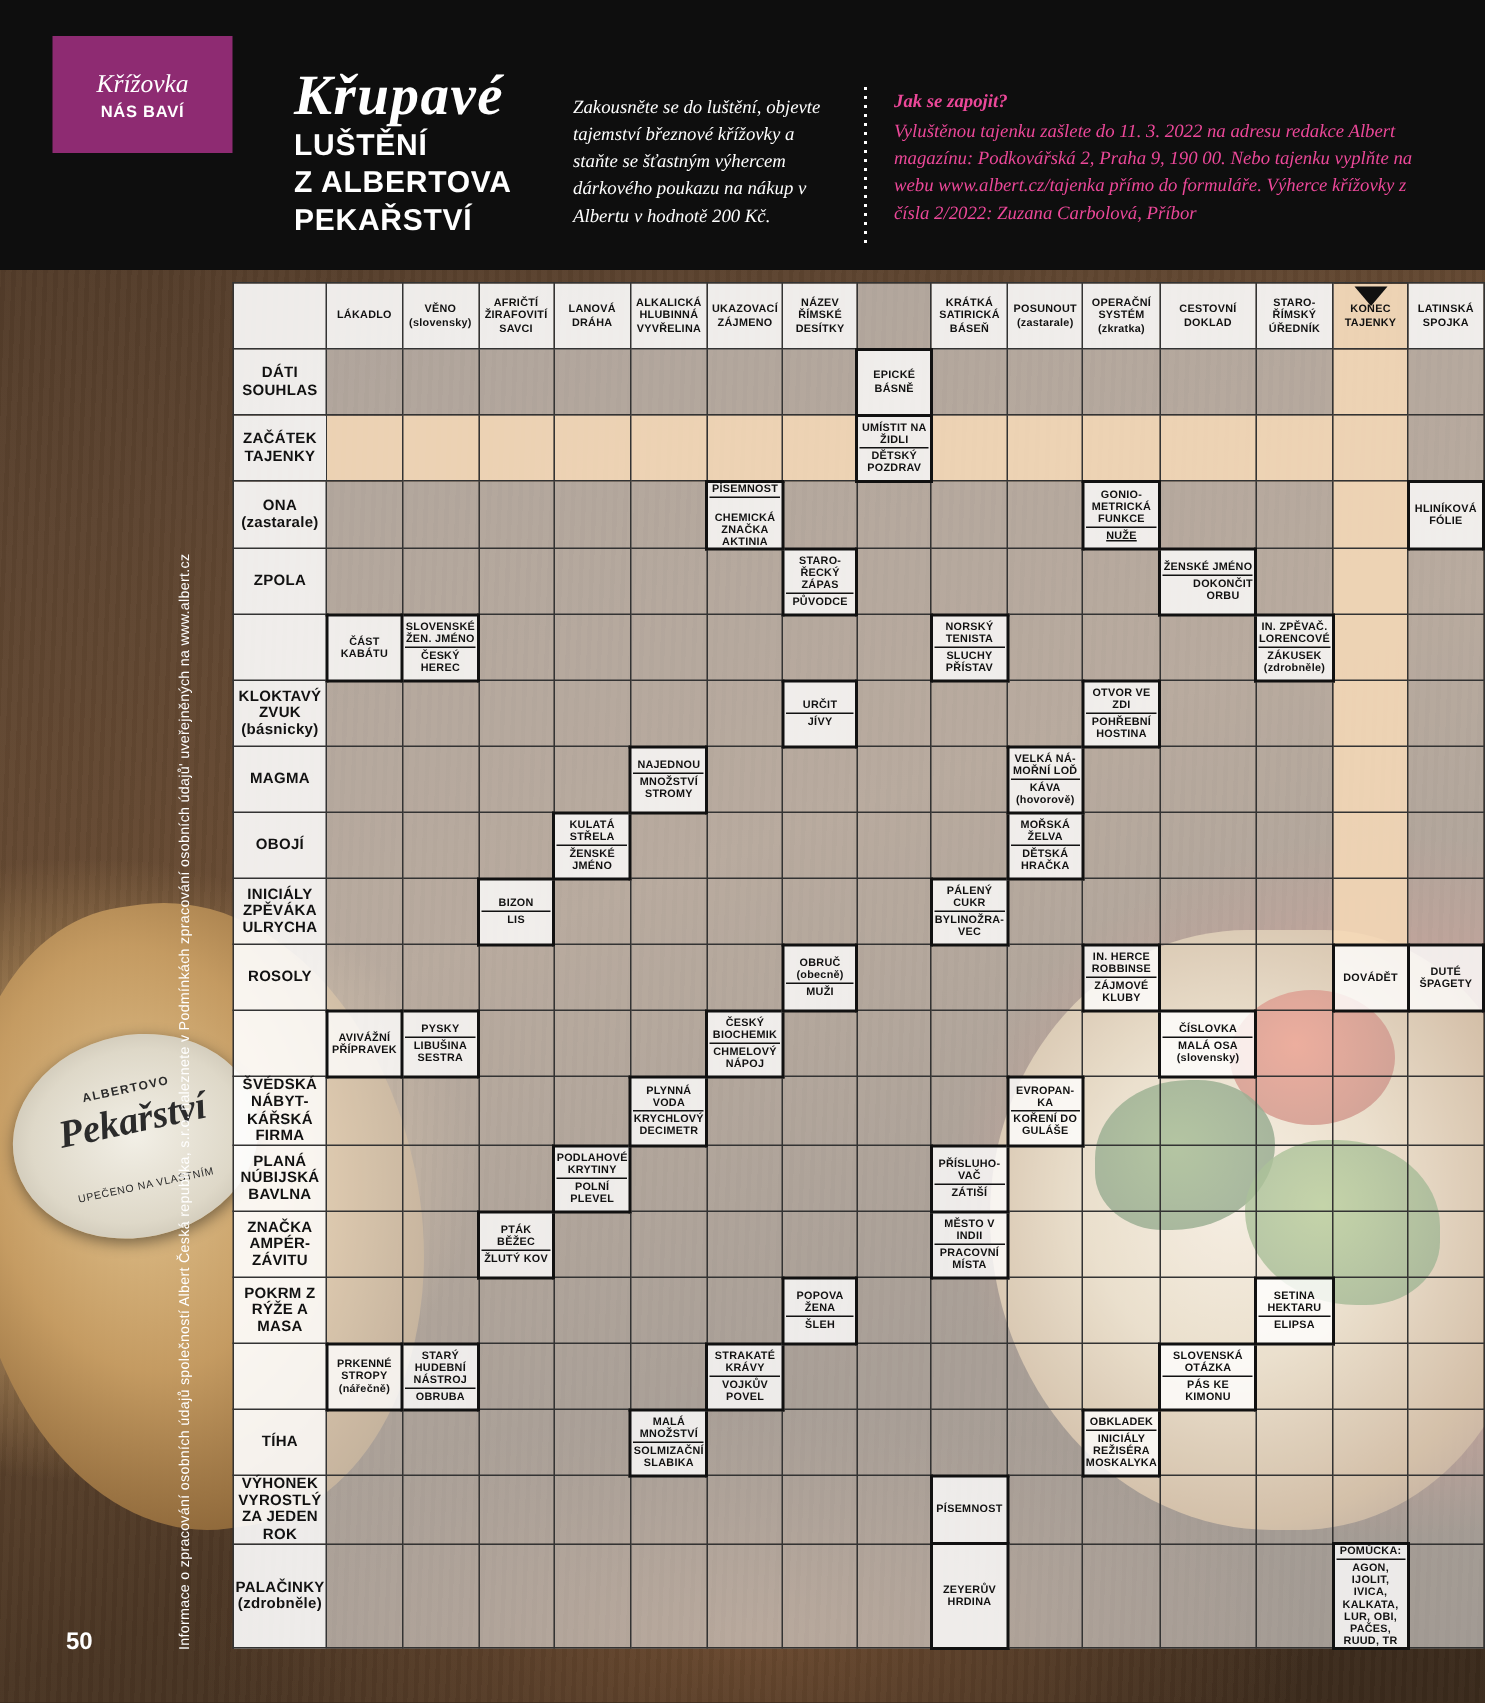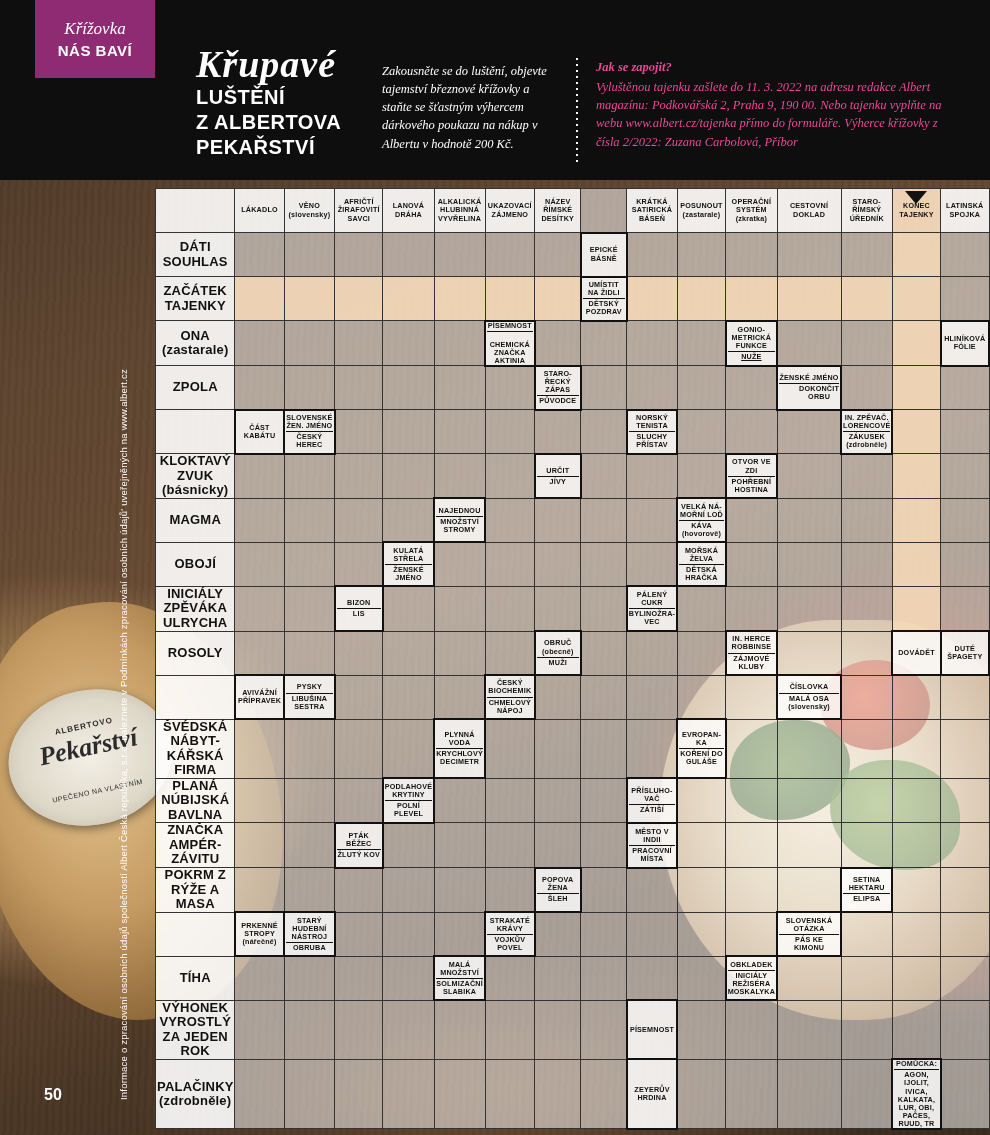--- a/index.html
+++ b/index.html
@@ -62,27 +62,27 @@
   .veg3{ position:absolute; right:30px; top:760px; width:130px;height:110px;
     background: radial-gradient(circle at 40% 40%, #6f9c35, #2e5a1e);
     border-radius:45% 55% 40% 60%; opacity:.8;}
 
   
   .header{
     position:absolute; left:0; top:0; width:990px; height:180px;
     background:#0e0e0e;
   }
   .badge{
-    position:absolute; left:35px; top:0; width:120px; height:78px;
+    position:absolute; left:35px; top:24px; width:120px; height:78px;
     background:#8e2b72;
     display:flex; flex-direction:column; align-items:center; justify-content:center;
     color:#fff; text-align:center;
   }
   .badge .b1{ font-family:"Liberation Serif", serif; font-style:italic; font-size:17px; }
-  .badge .b2{ font-size:15px; font-weight:bold; letter-spacing:.5px; margin-top:3px;}
+  .badge .b2{ font-size:11px; font-weight:bold; letter-spacing:.5px; margin-top:3px;}
   .title-script{
     position:absolute; left:196px; top:42px;
     font-family:"Liberation Serif", serif; font-style:italic; font-weight:bold;
     font-size:38px; color:#fff; letter-spacing:1px;
   }
   .title-block{
     position:absolute; left:196px; top:85px; color:#fff;
     font-size:20px; font-weight:bold; line-height:1.25; letter-spacing:.5px;
   }
   .intro{
@@ -119,21 +119,21 @@
     vertical-align:middle; text-align:center;
     font-size:7.2px; font-weight:bold; color:#111; line-height:1.12;
     padding:0 1px;
     letter-spacing:.2px;
   }
   table.cw td.clue{ background: rgba(255,255,255,0.90); }
   table.cw td.empty{ background: rgba(255,255,255,0.52); }
   table.cw td.tajenka{ background: rgba(249,222,191,0.92); }
   table.cw td.thickb{ border:2px solid #111; }
   table.cw td.rowhead{
-    width:44px; background:rgba(255,255,255,0.90); font-size:13px;
+    width:44px; background:rgba(255,255,255,0.90); font-size:10px;
   }
   .colhead td{ height:42px; }
   .arrow-down{
     position:absolute; left:50%; top:2px; transform:translateX(-50%);
     width:0;height:0;border-left:11px solid transparent;border-right:11px solid transparent;
     border-top:13px solid #111;
   }
   .cell-inner{ display:block; }
 </style>
 </head>

